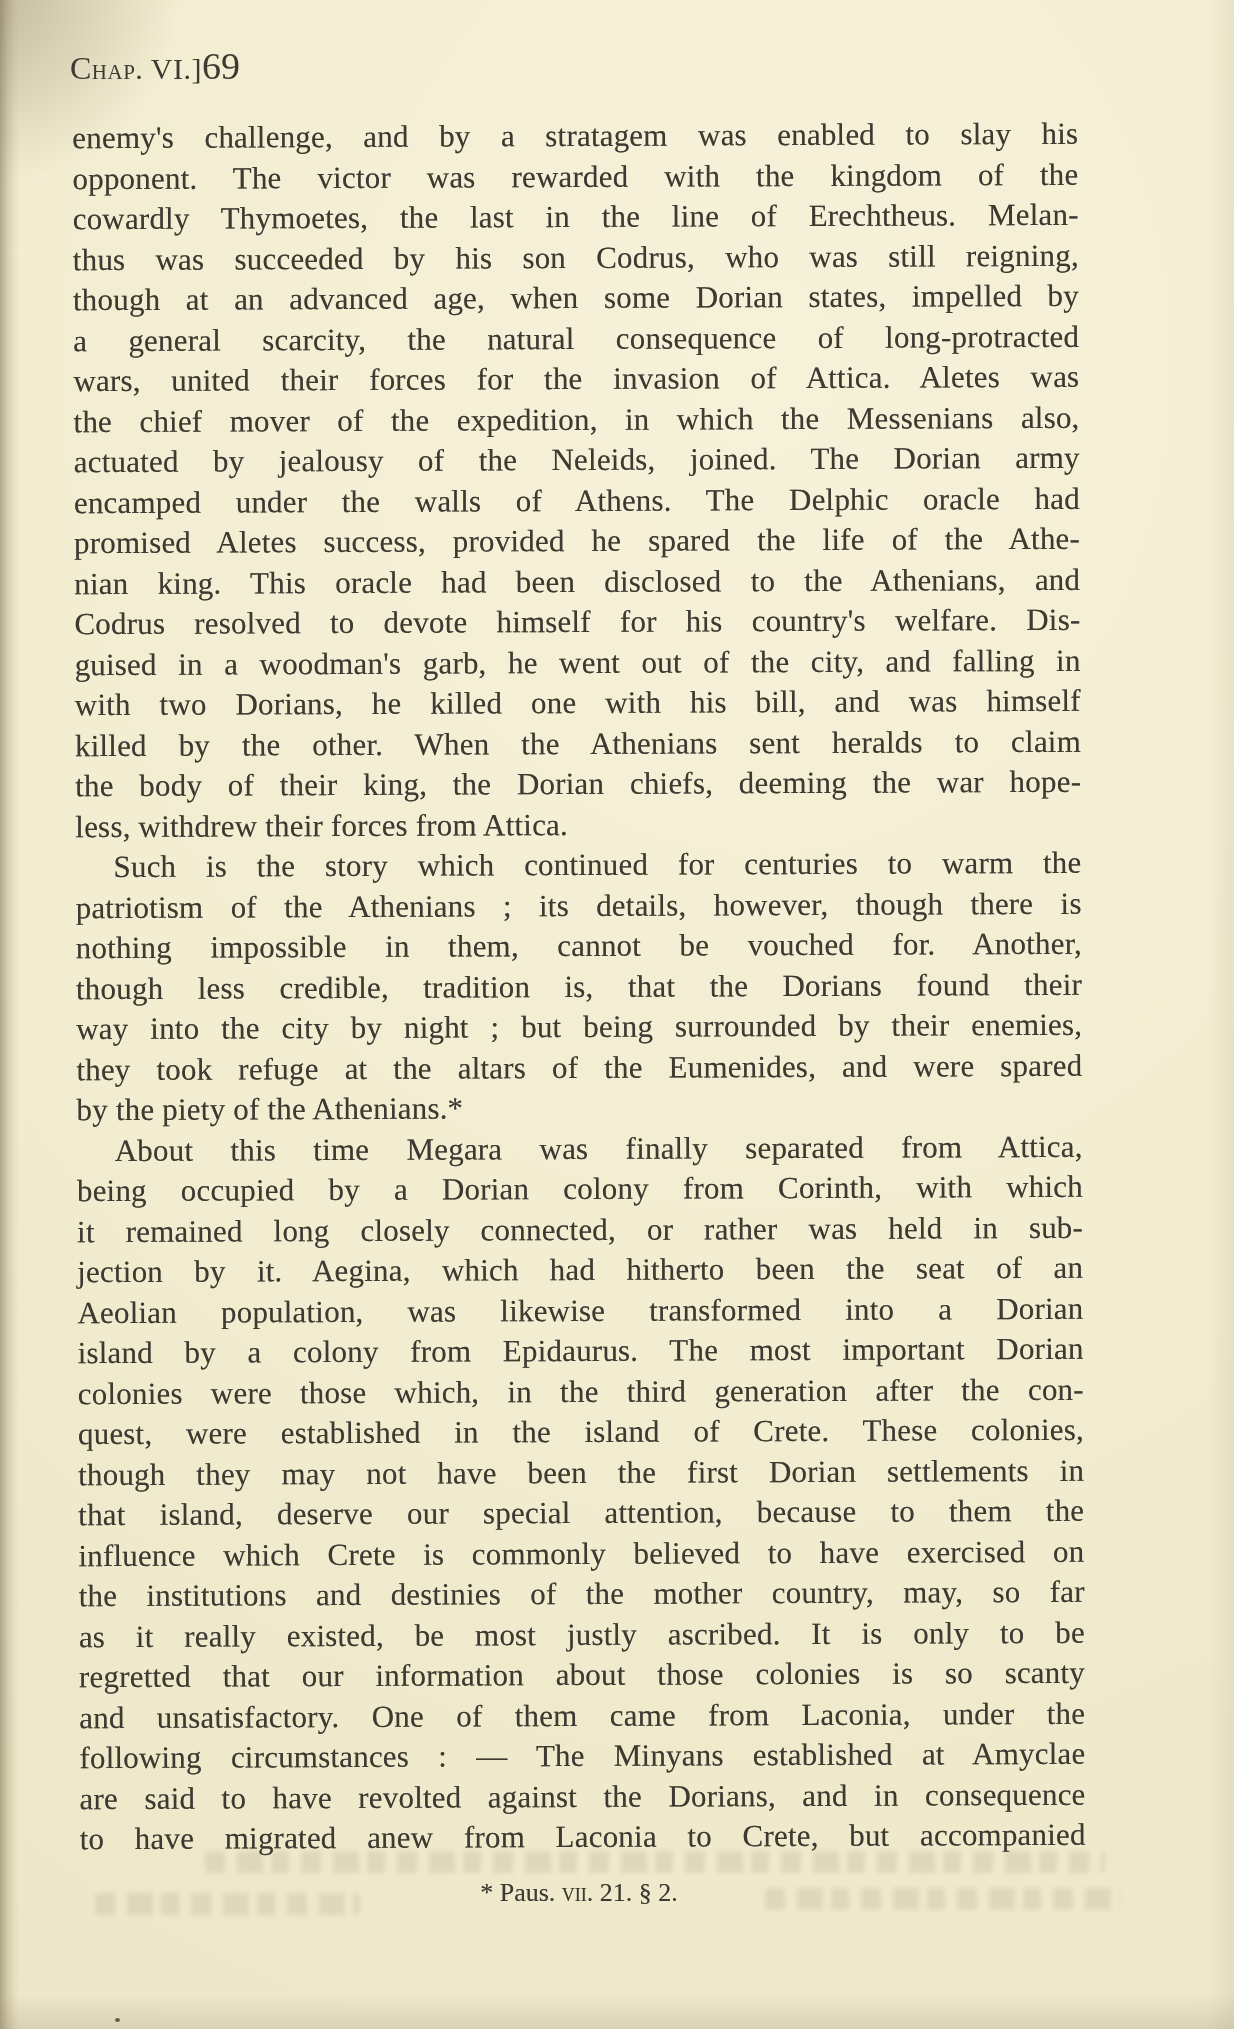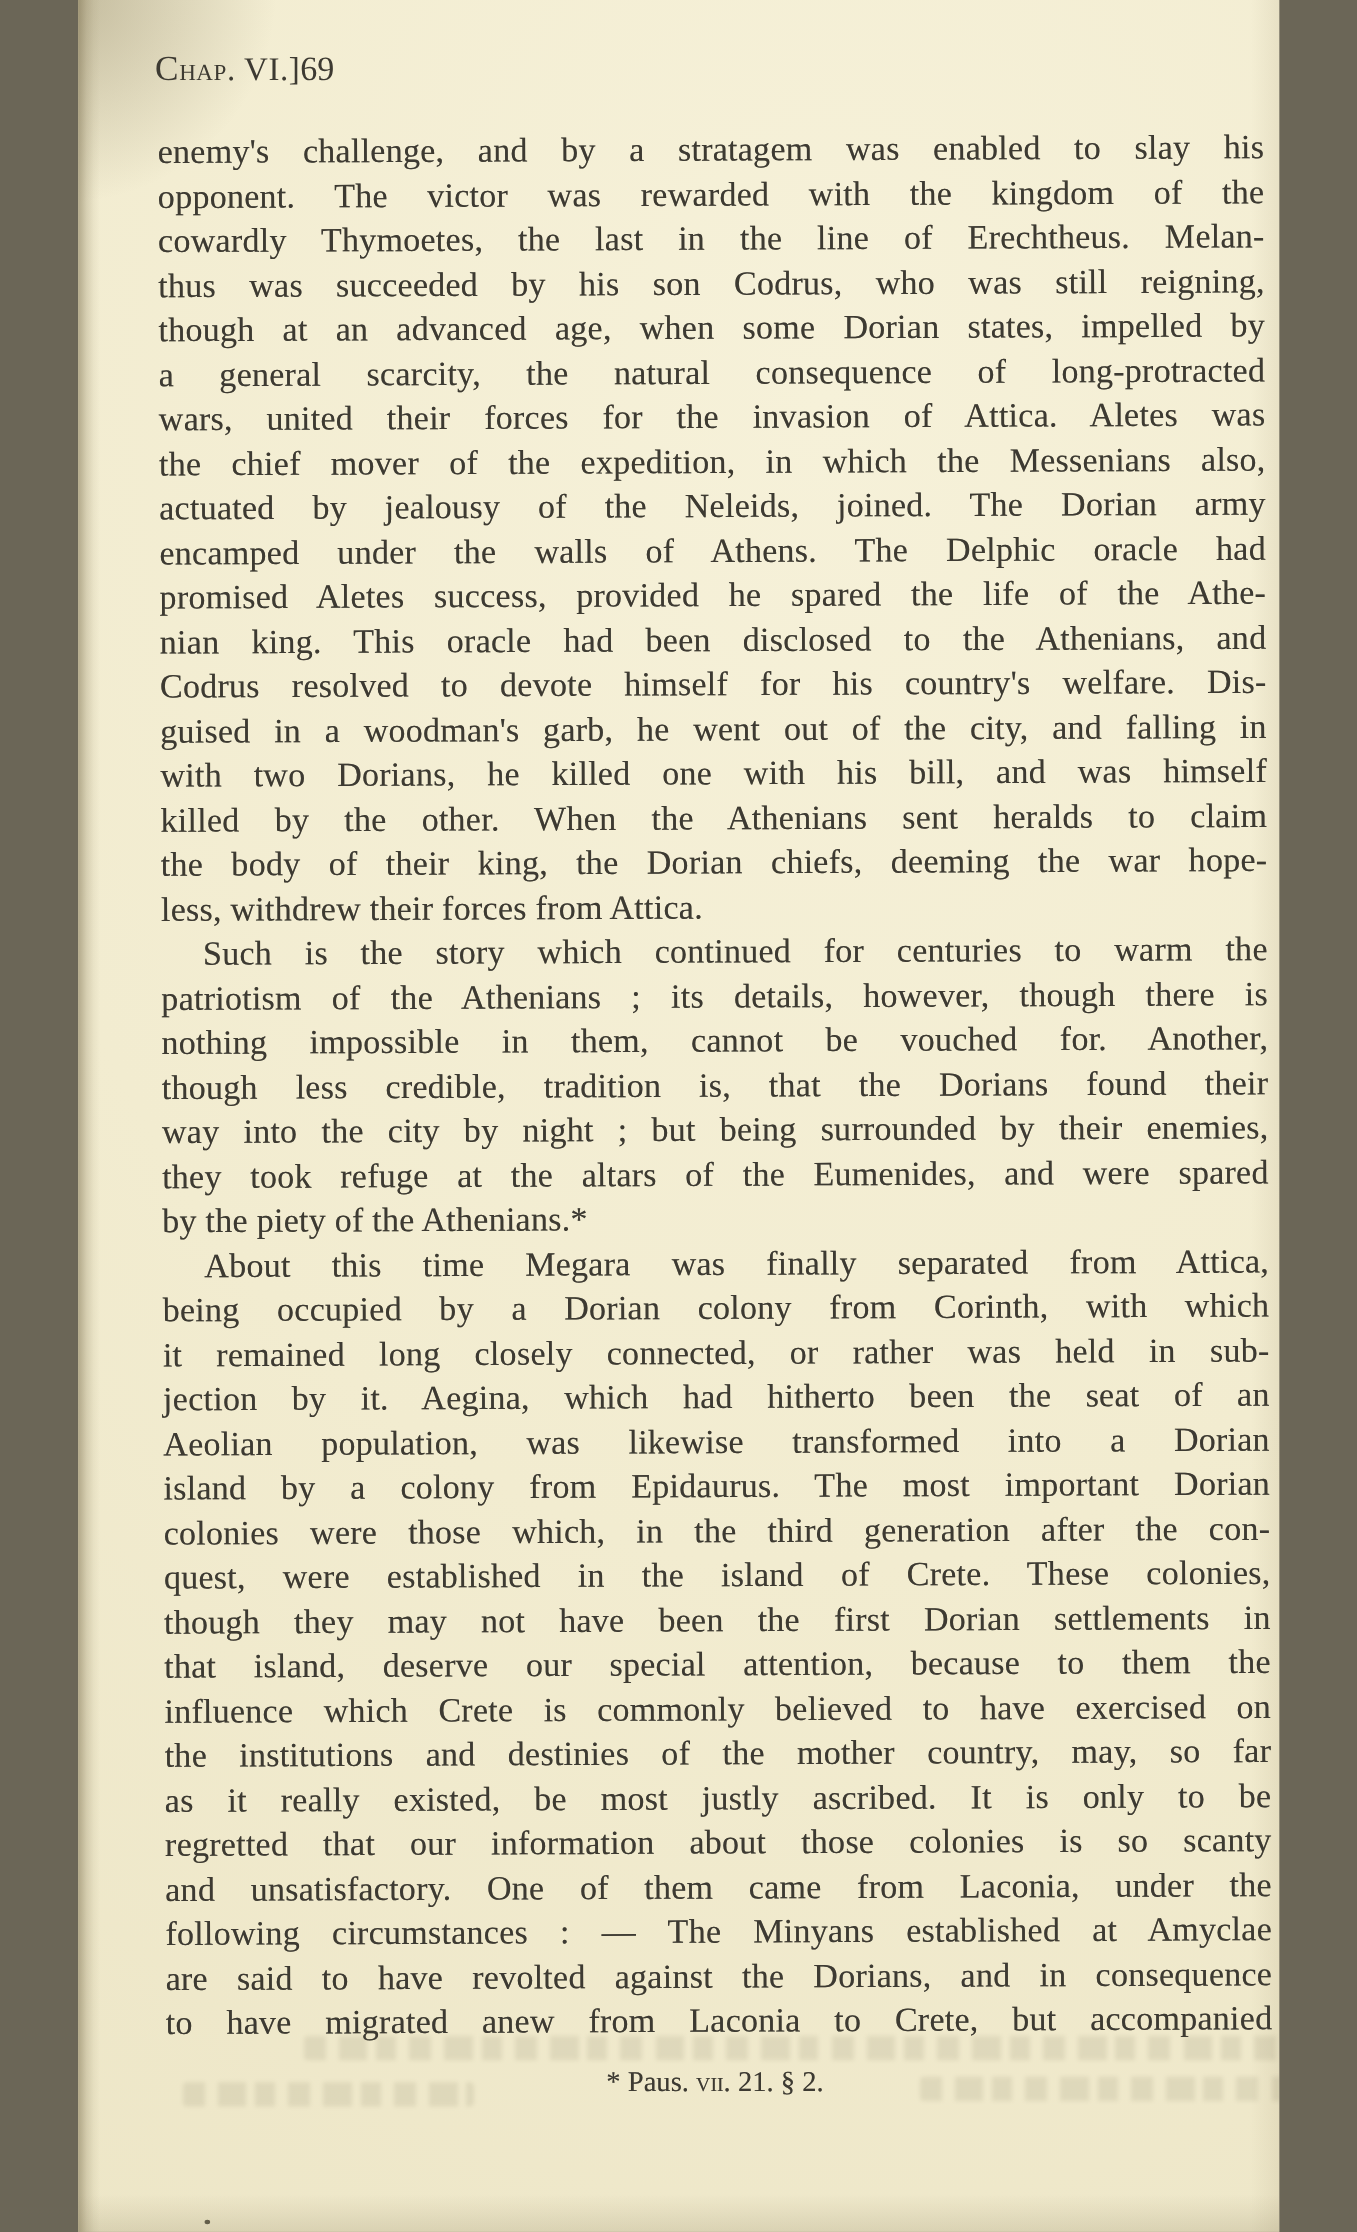--- a/index.html
+++ b/index.html
@@ -1,20 +1,20 @@
 <!DOCTYPE html>
 <html><head>
 <meta charset="utf-8">
 <style>
   html, body { margin: 0; padding: 0; background: #6b6657; }
   * { box-sizing: border-box; }
 
   .page {
     position: relative;
-    width: 1092px;
+    width: 1234px;
     height: 2029px;
     margin: 0 auto;
     background:
       radial-gradient(130% 95% at 62% 18%, #f6f1d9 0%, #f2ecd0 55%, #ede6c7 100%);
     overflow: hidden;
     font-family: "Liberation Serif", "DejaVu Serif", serif;
     color: #3d3a32;
   }
 
   
@@ -45,21 +45,21 @@
     display: flex; align-items: baseline;
     white-space: nowrap;
   }
   .running-chapter { font-size: 30px; letter-spacing: 0.5px; }
   .running-chapter .initial { font-size: 32px; }
   .sc { font-variant: small-caps; }
   .running-title {
     flex: 1; text-align: center;
     font-size: 29px; letter-spacing: 1.5px; word-spacing: 7px;
   }
-  .page-number { font-size: 31px; }
+  .page-number { font-size: 38px; }
 
   
   .body-text {
     position: absolute; left: 76px; top: 116px; width: 1006px;
     font-size: 31px; line-height: 40.5px; letter-spacing: 0.2px;
     transform: rotate(-0.25deg);
     text-shadow: 0 0 0.5px rgba(61,58,50,0.55);
   }
   .line { text-align: justify; text-align-last: justify; }
   .line.para-end { text-align-last: left; }

